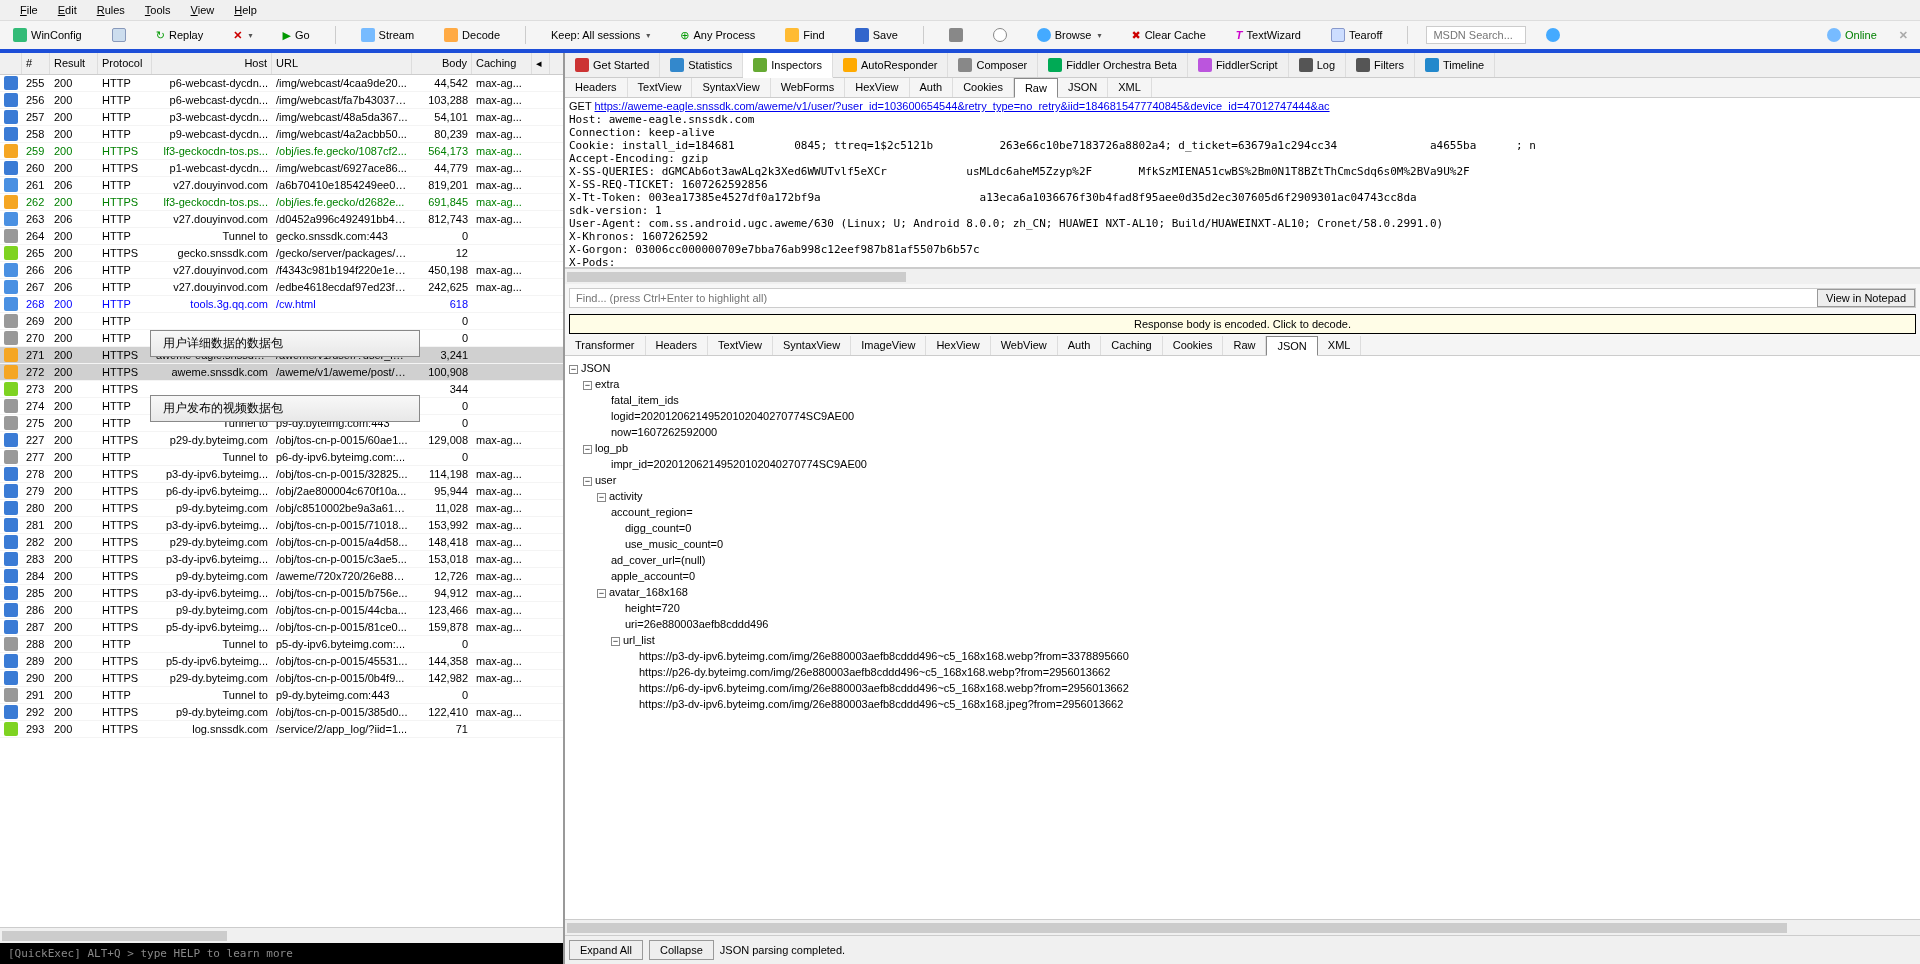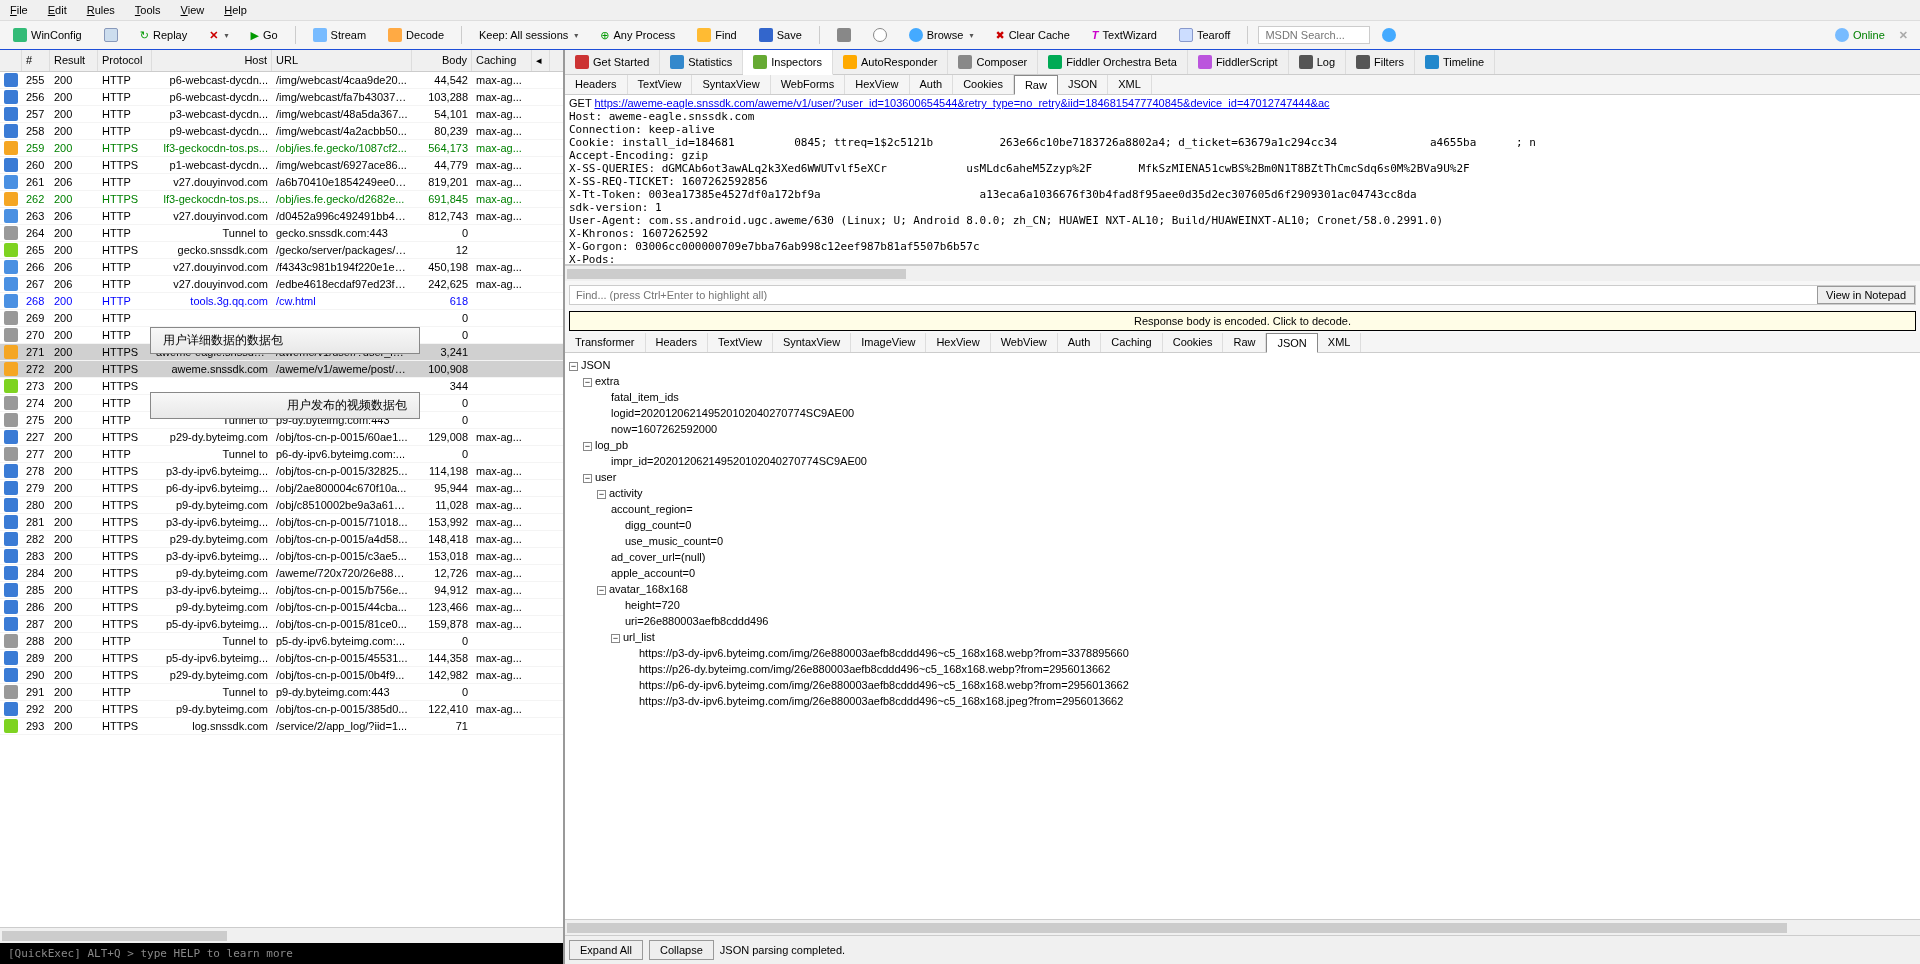--- a/index.html
+++ b/index.html
@@ -1,24 +1,24 @@
 <!DOCTYPE html>
 <html><head>
 <meta charset="utf-8">
 <style>
 * { margin: 0; padding: 0; box-sizing: border-box; font-family: "Segoe UI", Tahoma, sans-serif; font-size: 11px; }
 body { background: #f0f0f0; height: 964px; width: 1920px; overflow: hidden; display: flex; flex-direction: column; }
-.menubar { display: flex; background: #f0f0f0; border-bottom: 1px solid #ddd; padding: 2px 2px; gap: 4px; }
+.menubar { display: flex; background: #f0f0f0; border-bottom: 1px solid #ddd; padding: 2px 12px; gap: 4px; }
 .menubar span { padding: 2px 8px; cursor: default; }
 .menubar span:first-letter { text-decoration: underline; }
-.toolbar { display: flex; align-items: center; background: #f5f5f5; border-bottom: 1px solid #1d4ed8; padding: 3px 6px; gap: 8px; }
+.toolbar { display: flex; align-items: center; background: #f5f5f5; border-bottom: 4px solid #1d4ed8; padding: 3px 6px; gap: 16px; }
 .tb-btn { display: inline-flex; align-items: center; gap: 4px; padding: 3px 6px; border: 1px solid transparent; cursor: pointer; }
 .tb-sep { width: 1px; height: 18px; background: #ccc; margin: 0 2px; }
 .dd { font-size: 8px; color: #555; margin-left: 2px; }
-.search-box { border: 1px solid #ccc; padding: 2px 6px; width: 112px; color: #888; background: #fff; }
+.search-box { border: 1px solid #ccc; padding: 2px 6px; width: 100px; color: #888; background: #fff; }
 .main { flex: 1; display: flex; overflow: hidden; }
 .left { width: 565px; display: flex; flex-direction: column; border-right: 2px solid #999; background: #fff; }
 .right { flex: 1; display: flex; flex-direction: column; background: #f7f7f7; }
 .session-header, .session-row { display: flex; }
 .session-header { background: #f0f0f0; border-bottom: 1px solid #ccc; font-weight: normal; }
 .session-header > div { padding: 4px 4px; border-right: 1px solid #ddd; overflow: hidden; white-space: nowrap; text-overflow: ellipsis; }
 .session-body { flex: 1; overflow-y: auto; position: relative; }
 .session-row { border-bottom: 1px solid #f4f4f4; align-items: center; height: 17px; }
 .session-row > div { padding: 1px 4px; overflow: hidden; white-space: nowrap; text-overflow: ellipsis; }
 .session-row.sel { background: #d0d0d0; }
@@ -160,21 +160,21 @@
       <div class="col-res">Result</div>
       <div class="col-proto">Protocol</div>
       <div class="col-host">Host</div>
       <div class="col-url">URL</div>
       <div class="col-body">Body</div>
       <div class="col-cache">Caching</div>
       <div class="col-x">◂</div>
     </div>
     <div class="session-body" id="session-body">
       <div class="annot" style="top:255px;left:150px;width:270px;">用户详细数据的数据包</div>
-      <div class="annot" style="top:320px;left:150px;width:270px;text-align:right;">用户发布的视频数据包</div>
+      <div class="annot" style="top:320px;left:150px;width:270px;">用户发布的视频数据包</div>
     <div class="session-row">
           <div class="col-ico">
             <span class="ico-sprite" style="background:#3a7bd5;"></span>
           </div>
           <div class="col-id">255</div>
           <div class="col-res">200</div>
           <div class="col-proto">HTTP</div>
           <div class="col-host">p6-webcast-dycdn...</div>
           <div class="col-url">/img/webcast/4caa9de20...</div>
           <div class="col-body">44,542</div>

